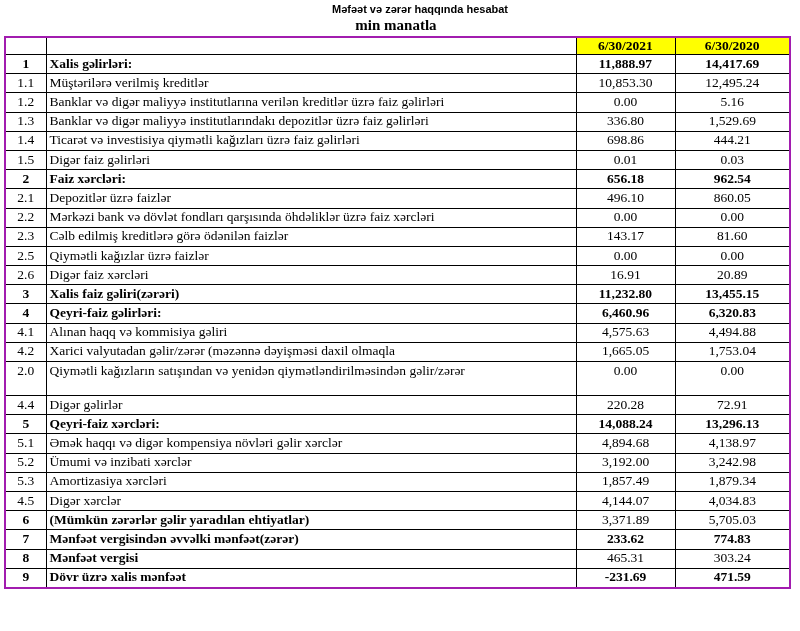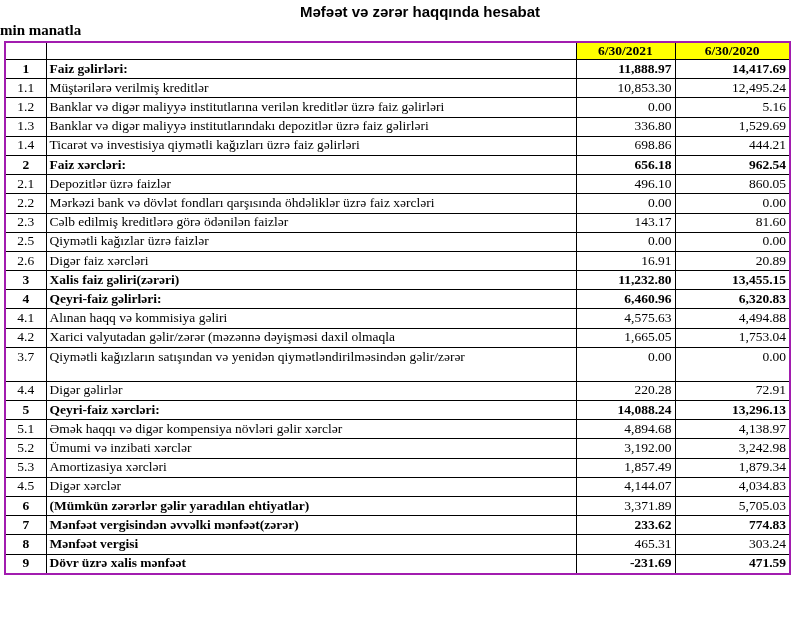--- a/index.html
+++ b/index.html
@@ -7,27 +7,27 @@
     width:800px; height:631px;
     background:#ffffff;
     font-family:"Liberation Serif", serif;
     color:#000;
     overflow:hidden;
   }
   .title {
     text-align:center;
     font-family:"Liberation Sans", sans-serif;
     font-weight:bold;
-    font-size:15px;
+    font-size:11px;
     padding-top:3px;
     letter-spacing:0px;
     padding-left:40px;
   }
   .unit-note {
-    text-align:left;
+    text-align:center;
     font-weight:bold;
     font-size:15px;
     padding-right:8px;
     margin-top:2px;
     margin-bottom:2px;
   }
   table.report {
     border-collapse:collapse;
     table-layout:fixed;
     margin-left:4px;
@@ -45,21 +45,21 @@
     line-height:1.1;
   }
   table.report th {
     height:16px;
     font-weight:bold;
     text-align:center;
   }
   th.yellow { background:#FFFF00; }
   td.num  { text-align:center; }
   td.label{ text-align:left; }
-  td.val  { text-align:right; }
+  td.val  { text-align:center; }
   .b { font-weight:bold; }
   tr.tall td {
     height:31px;
     vertical-align:top;
     padding-top:2px;
   }
 </style>
 </head>
 <body>
 
@@ -77,21 +77,21 @@
     <tr>
       <th></th>
       <th></th>
       <th class="yellow">6/30/2021</th>
       <th class="yellow">6/30/2020</th>
     </tr>
   </thead>
   <tbody>
       <tr>
         <td class="num b">1</td>
-        <td class="label b">Faiz gəlirləri:</td>
+        <td class="label b">Xalis gəlirləri:</td>
         <td class="val b">11,888.97</td>
         <td class="val b">14,417.69</td>
       </tr>
       <tr>
         <td class="num">1.1</td>
         <td class="label">Müştərilərə verilmiş kreditlər</td>
         <td class="val">10,853.30</td>
         <td class="val">12,495.24</td>
       </tr>
       <tr>
@@ -106,20 +106,26 @@
         <td class="val">336.80</td>
         <td class="val">1,529.69</td>
       </tr>
       <tr>
         <td class="num">1.4</td>
         <td class="label">Ticarət və investisiya qiymətli kağızları üzrə faiz gəlirləri</td>
         <td class="val">698.86</td>
         <td class="val">444.21</td>
       </tr>
       <tr>
+        <td class="num">1.5</td>
+        <td class="label">Digər faiz gəlirləri</td>
+        <td class="val">0.01</td>
+        <td class="val">0.03</td>
+      </tr>
+      <tr>
         <td class="num b">2</td>
         <td class="label b">Faiz xərcləri:</td>
         <td class="val b">656.18</td>
         <td class="val b">962.54</td>
       </tr>
       <tr>
         <td class="num">2.1</td>
         <td class="label">Depozitlər üzrə faizlər</td>
         <td class="val">496.10</td>
         <td class="val">860.05</td>
@@ -166,21 +172,21 @@
         <td class="val">4,575.63</td>
         <td class="val">4,494.88</td>
       </tr>
       <tr>
         <td class="num">4.2</td>
         <td class="label">Xarici valyutadan gəlir/zərər (məzənnə dəyişməsi daxil olmaqla</td>
         <td class="val">1,665.05</td>
         <td class="val">1,753.04</td>
       </tr>
       <tr class="tall">
-        <td class="num">3.7</td>
+        <td class="num">2.0</td>
         <td class="label">Qiymətli kağızların satışından və yenidən qiymətləndirilməsindən gəlir/zərər</td>
         <td class="val">0.00</td>
         <td class="val">0.00</td>
       </tr>
       <tr>
         <td class="num">4.4</td>
         <td class="label">Digər gəlirlər</td>
         <td class="val">220.28</td>
         <td class="val">72.91</td>
       </tr>

